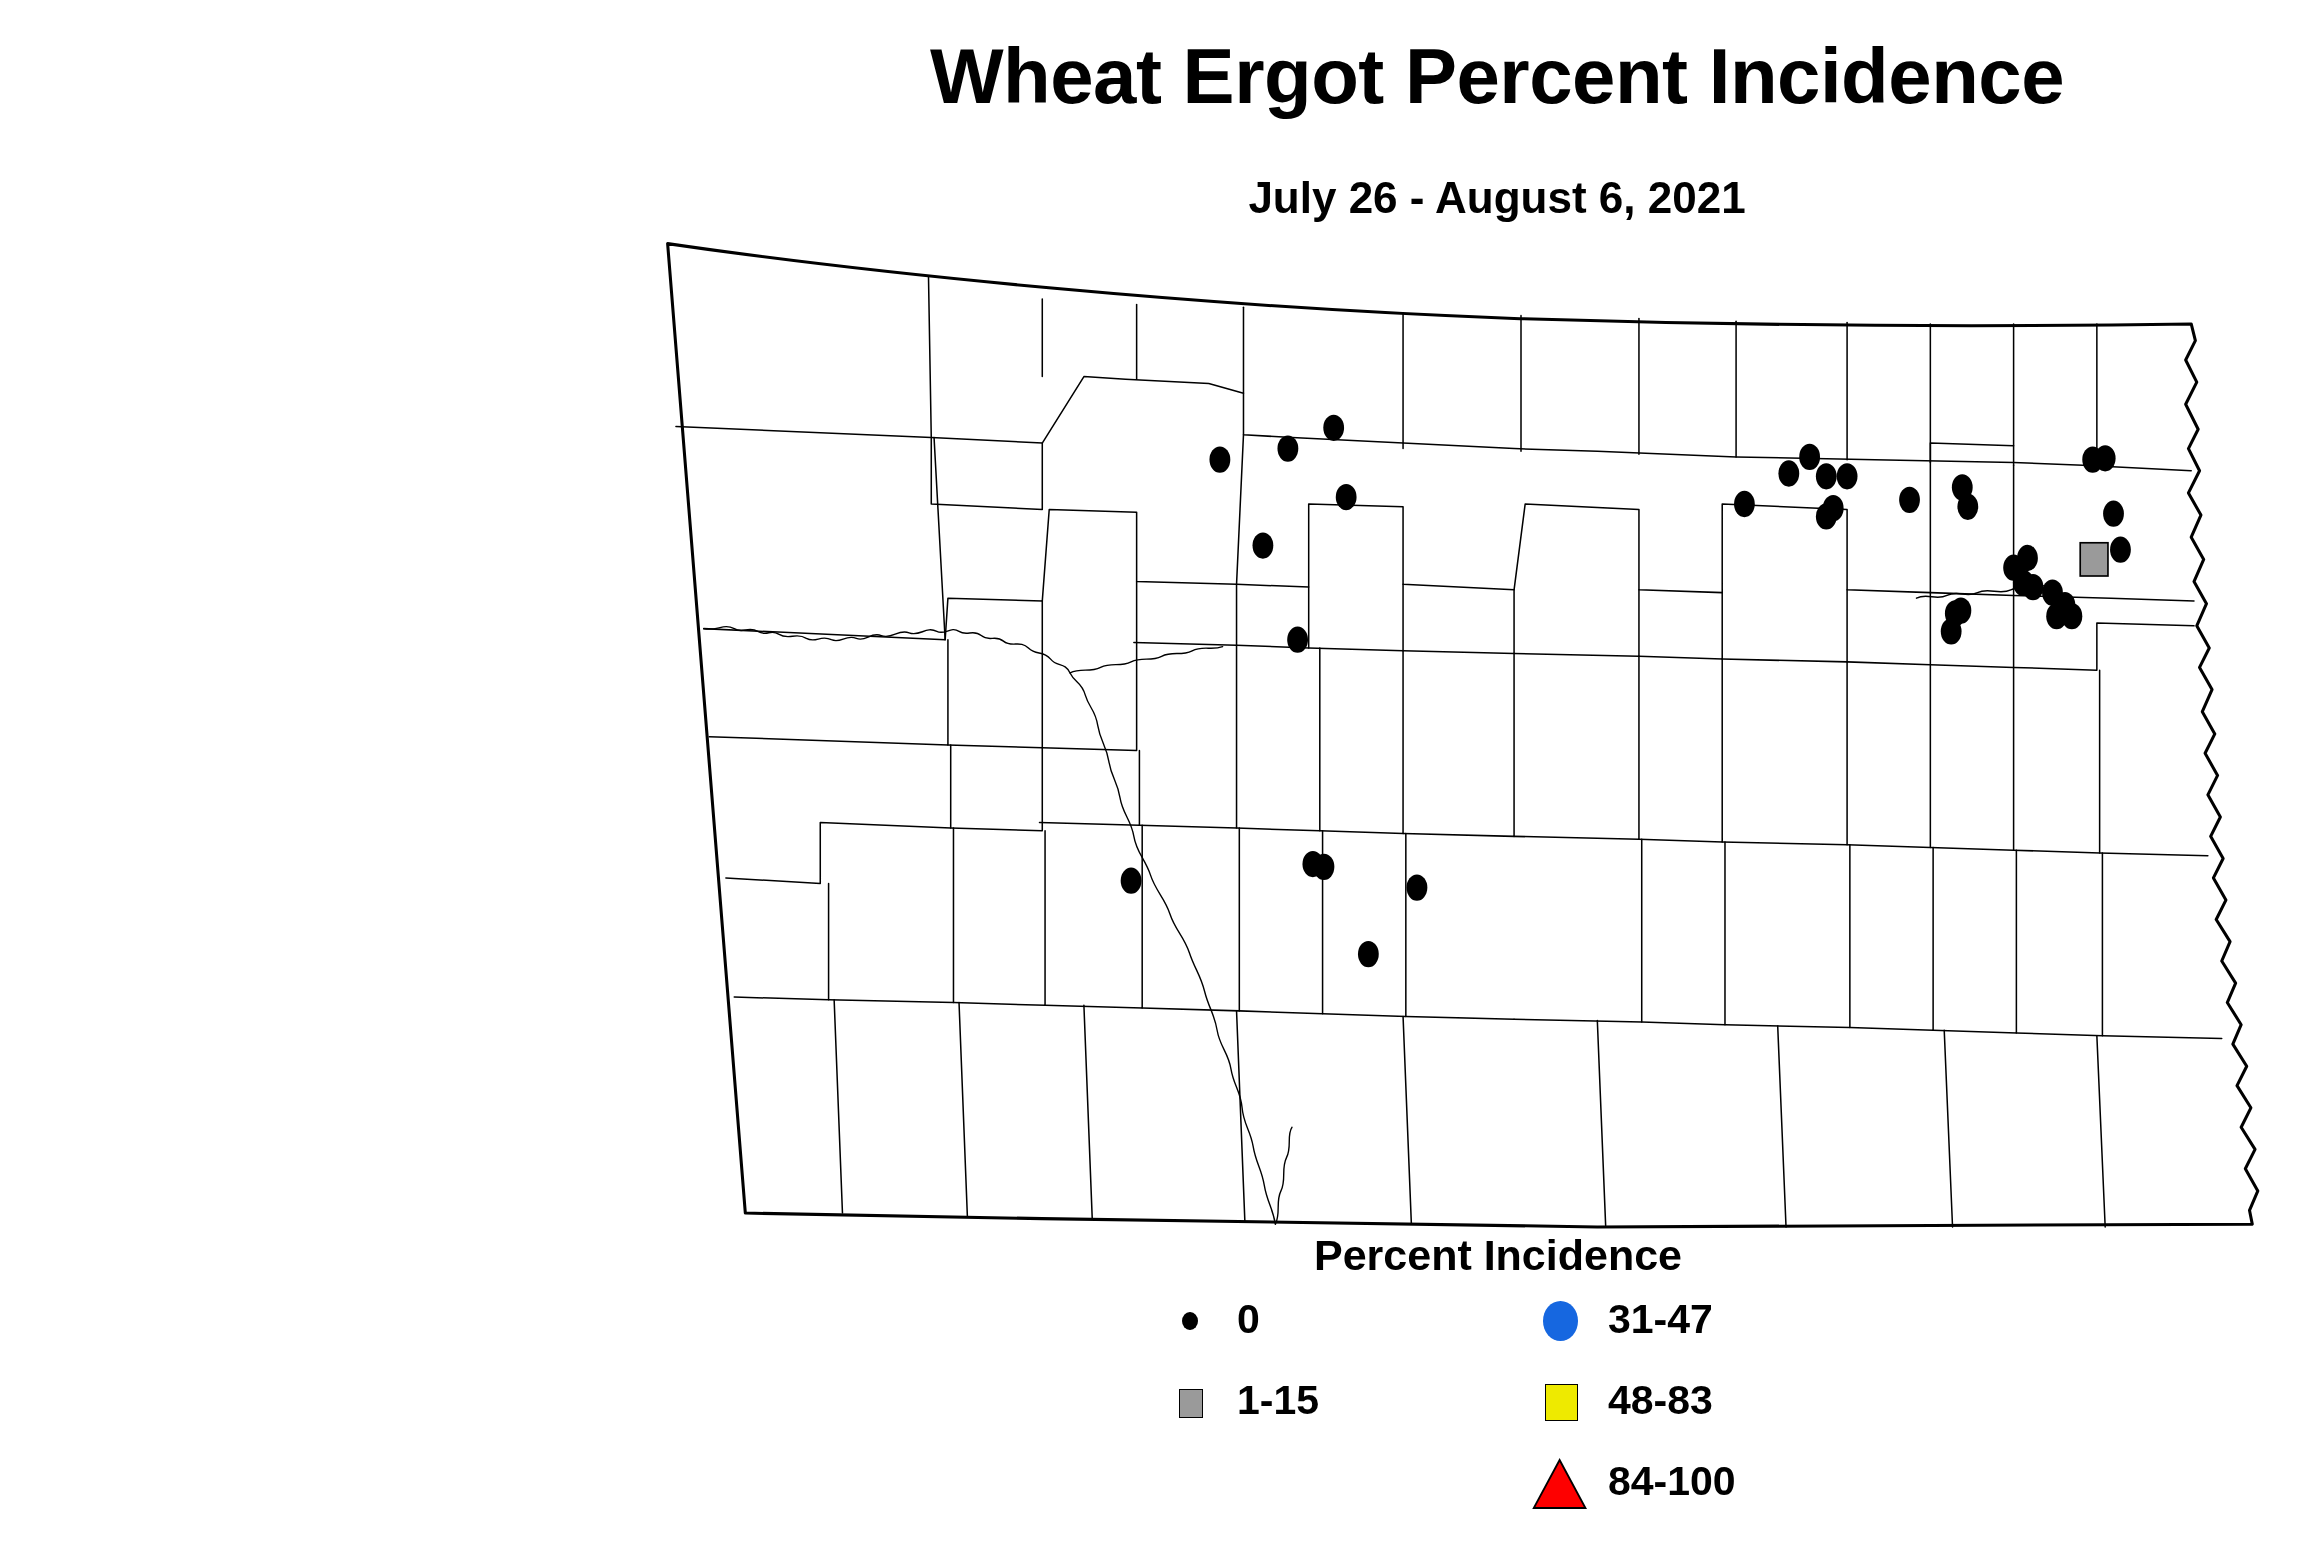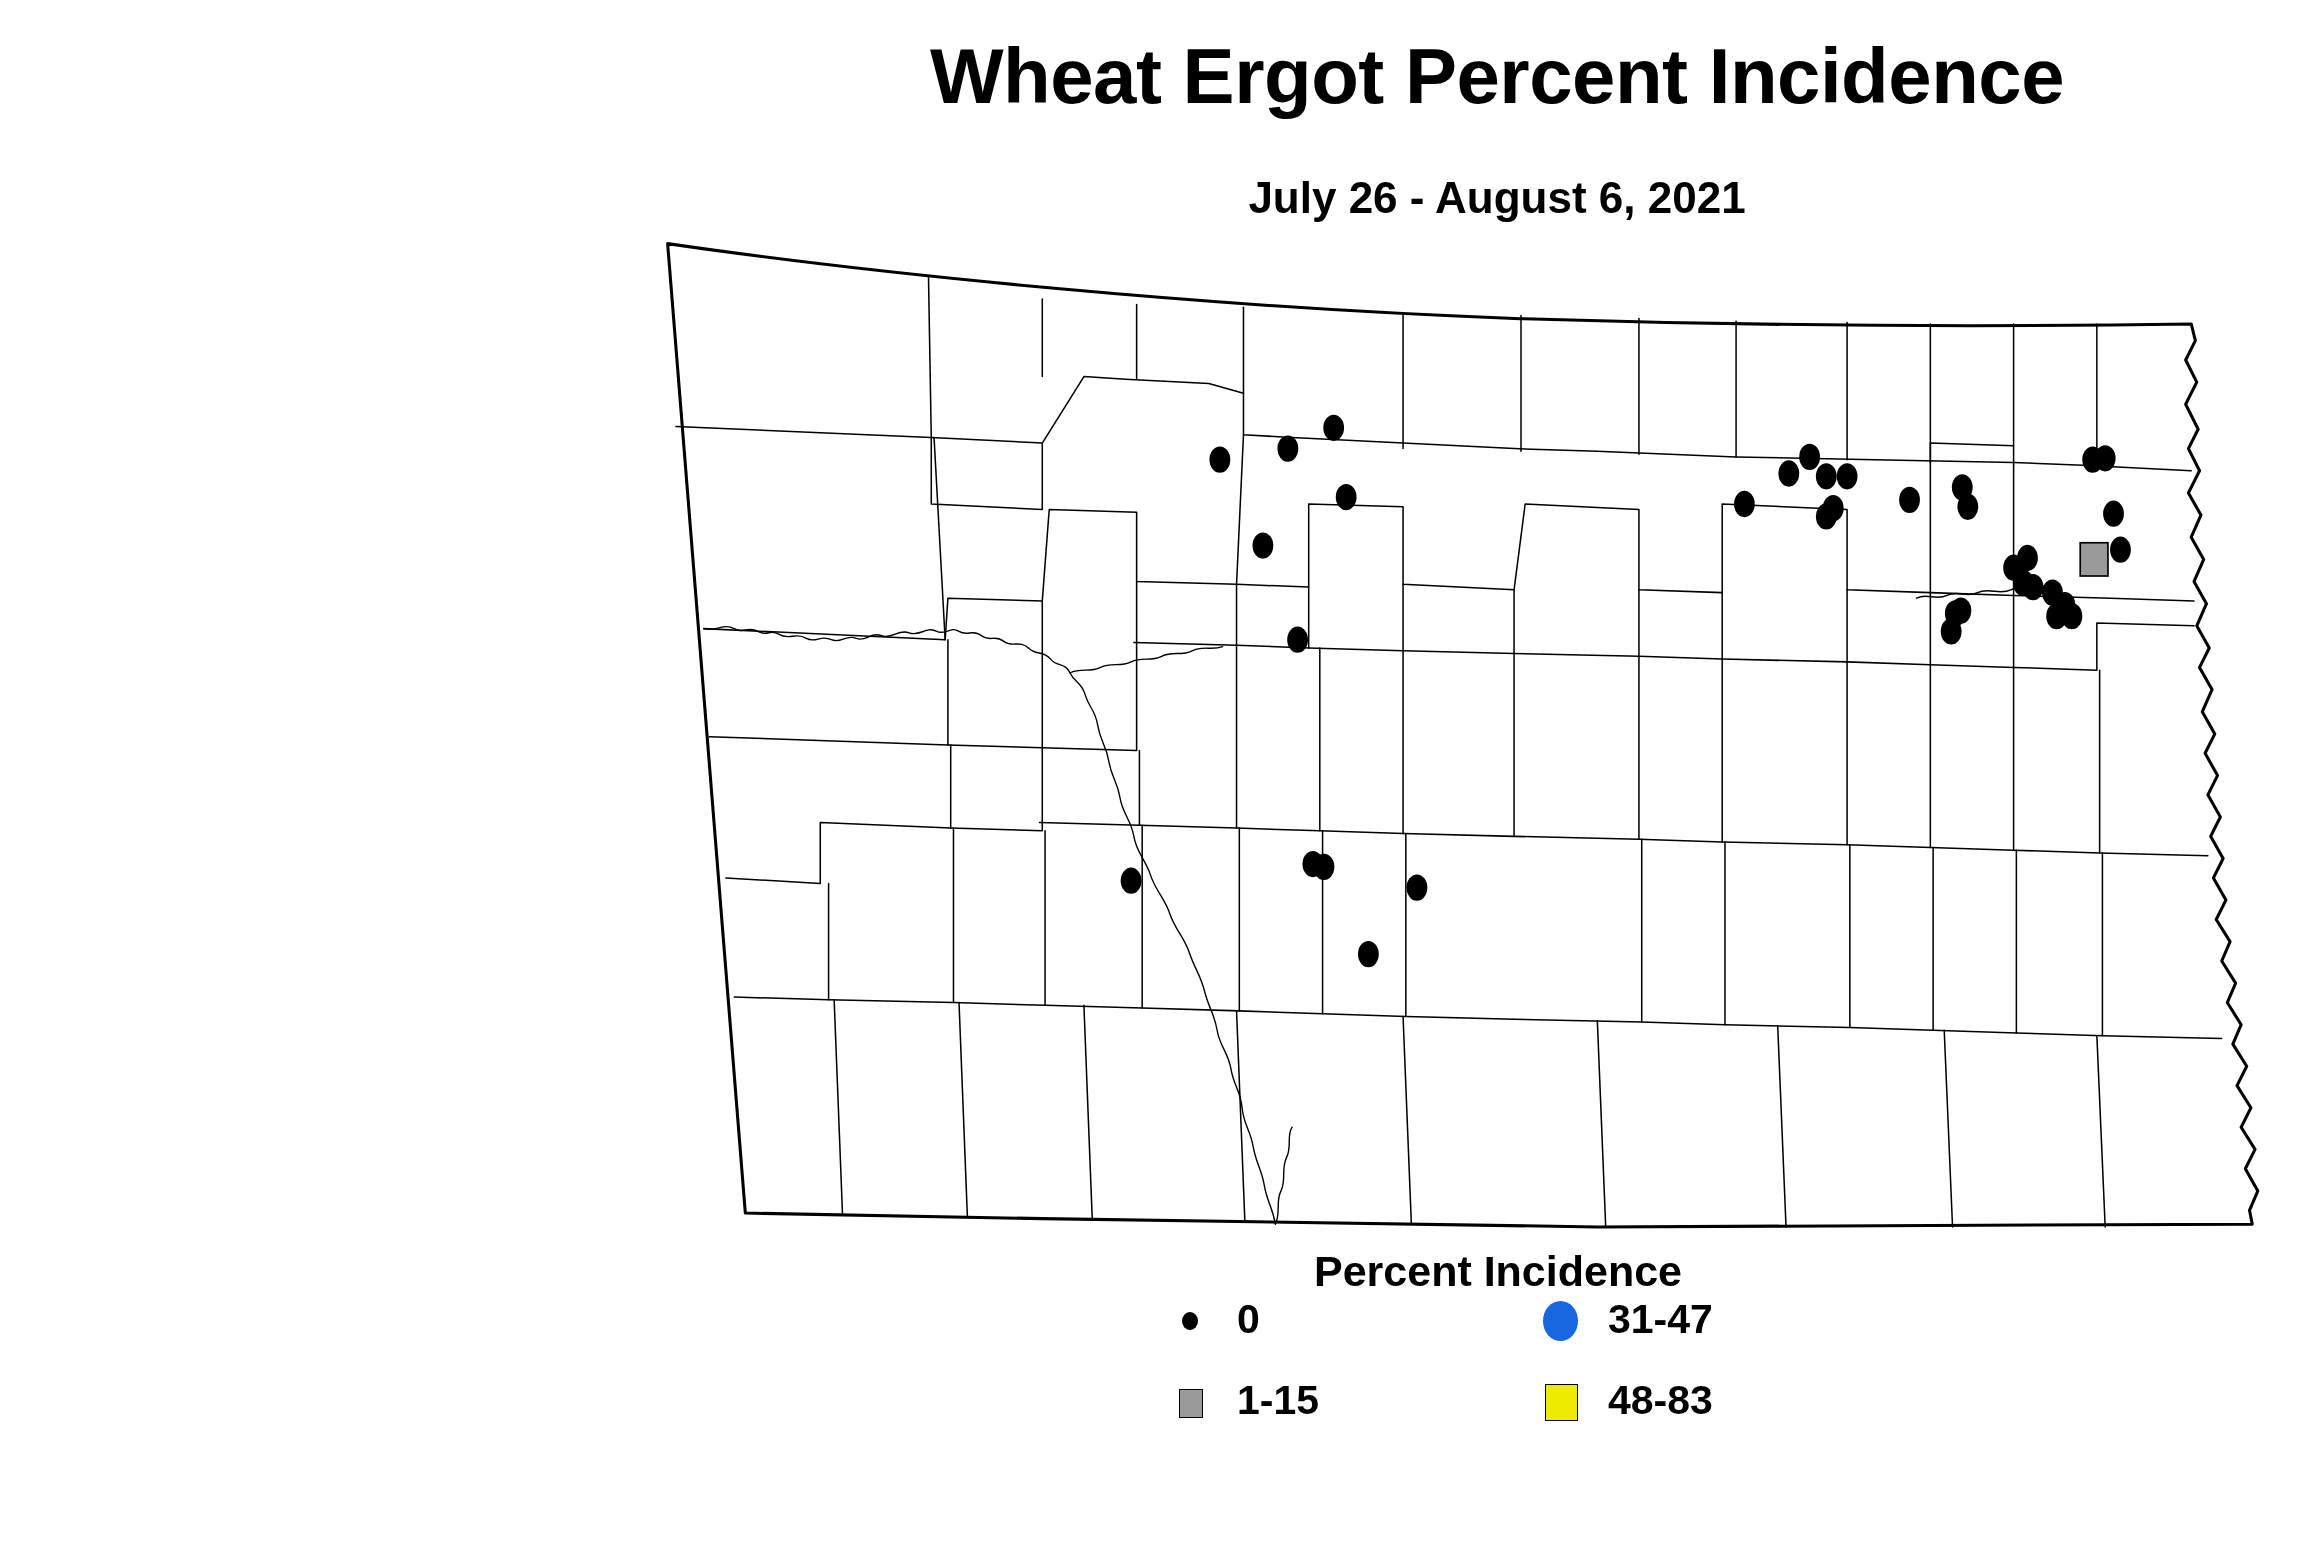--- a/index.html
+++ b/index.html
@@ -10,21 +10,21 @@
   #title{position:absolute;left:0;top:37px;width:2994px;text-align:center;
          font-size:78px;font-weight:bold;letter-spacing:-0.5px;line-height:1;}
   #subtitle{position:absolute;left:0;top:176px;width:2994px;text-align:center;
             font-size:44px;font-weight:bold;line-height:1;}
 
   #mapwrap{position:absolute;left:626px;top:227px;width:1679px;height:1011px;}
   #mapsvg{display:block;width:1679px;height:1011px;}
 
   #legend{position:absolute;left:1104px;top:1234px;width:788px;height:288px;}
   #legend-title{position:absolute;left:0;top:0;width:788px;text-align:center;
-                font-size:43px;font-weight:bold;line-height:1;margin-top:16px;}
+                font-size:43px;font-weight:bold;line-height:1;}
   .lg-col{position:absolute;top:60px;width:352px;}
   .lg-col.left{left:56px;}
   .lg-col.right{left:427px;text-decoration:underline;}
   .lg-row{position:relative;height:81px;}
   .lg-sym{position:absolute;left:0;top:0;width:60px;height:56px;}
   .lg-lab{position:absolute;left:77px;top:2.8px;font-size:41px;font-weight:bold;
           line-height:1.1;white-space:nowrap;}
 
   .sym-dot-sm{position:absolute;left:22px;top:17.6px;width:16px;height:18.5px;
               border-radius:50%;background:#000;}
@@ -237,18 +237,26 @@
         <span class="lg-lab">31-47</span>
       </div>
 
       <div class="lg-row">
         <span class="lg-sym">
           <span class="sym-sq-lg"></span>
         </span>
         <span class="lg-lab">48-83</span>
       </div>
 
+      <div class="lg-row">
+        <span class="lg-sym tri-wrap">
+          <svg width="60" height="56" viewBox="0 0 130 120">
+            <polygon points="62,8 118,112 6,112" fill="#fe0000" stroke="#000" stroke-width="4"></polygon>
+          </svg>
+        </span>
+        <span class="lg-lab">84-100</span>
+      </div>
 
     </div>
   </div>
 
 </div>
 
 
 </body></html>

